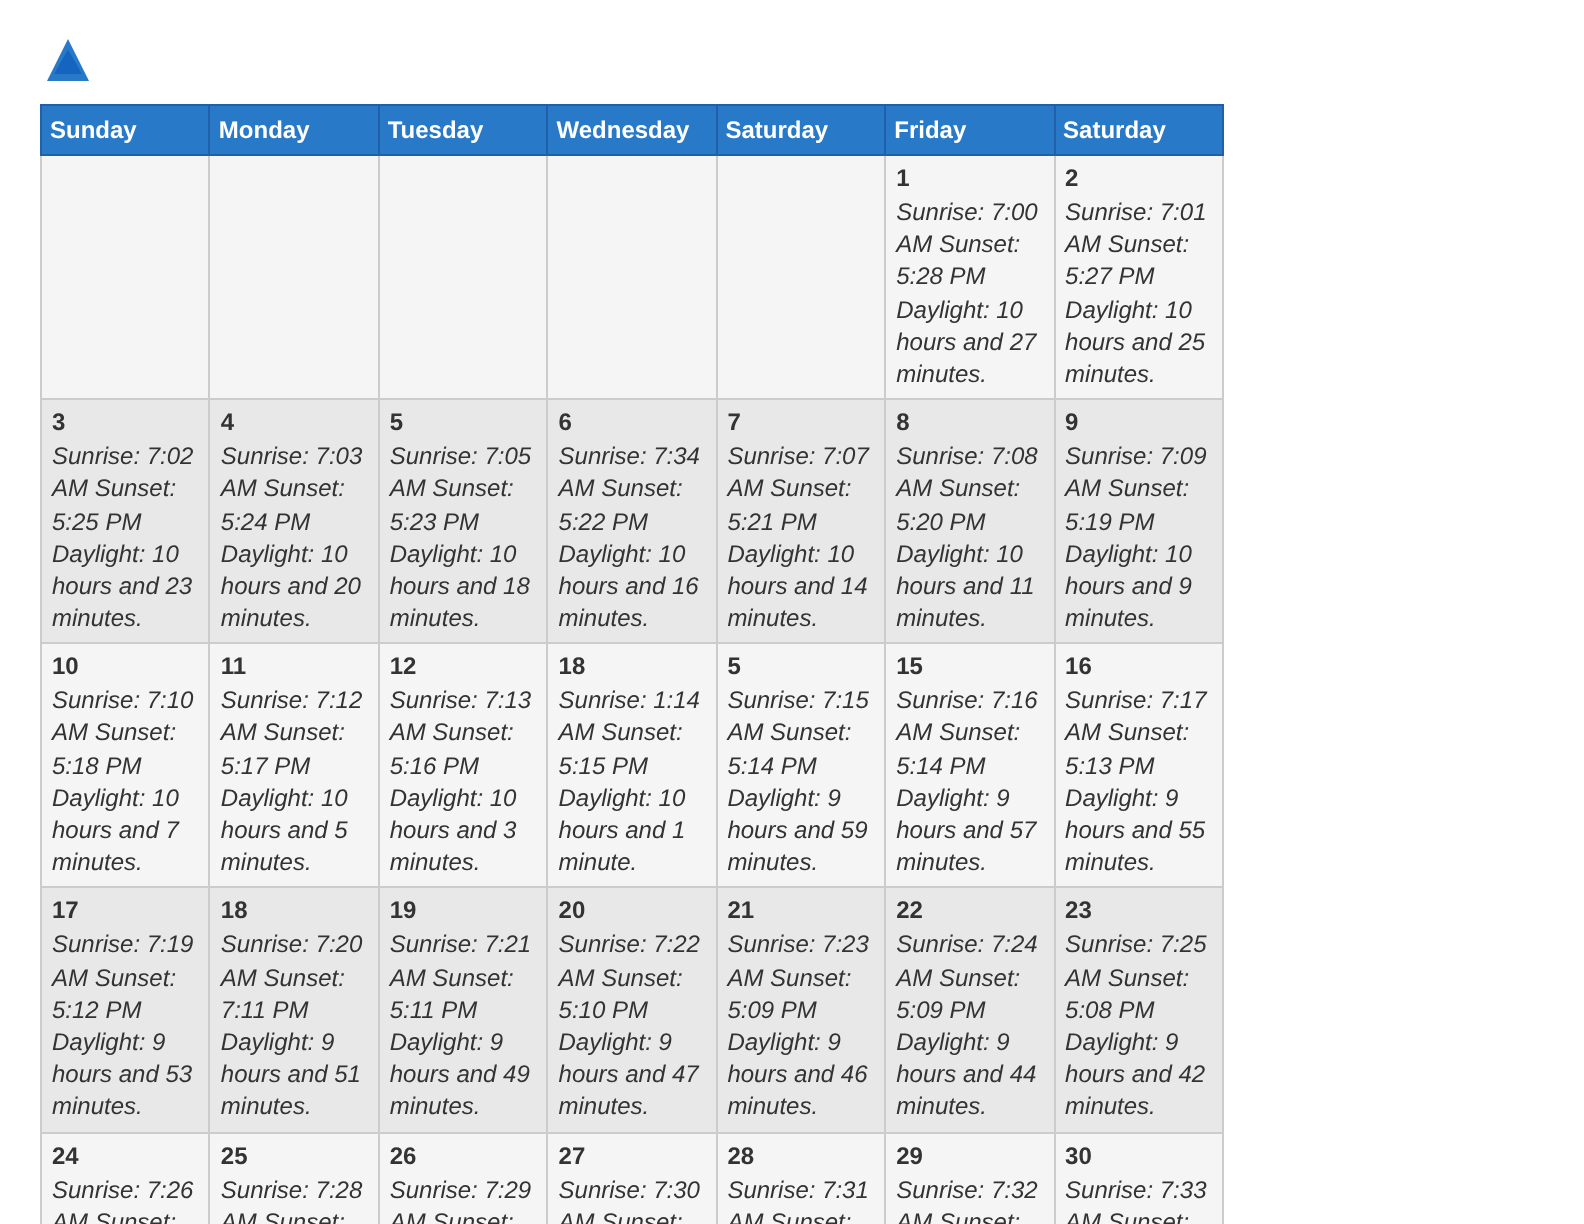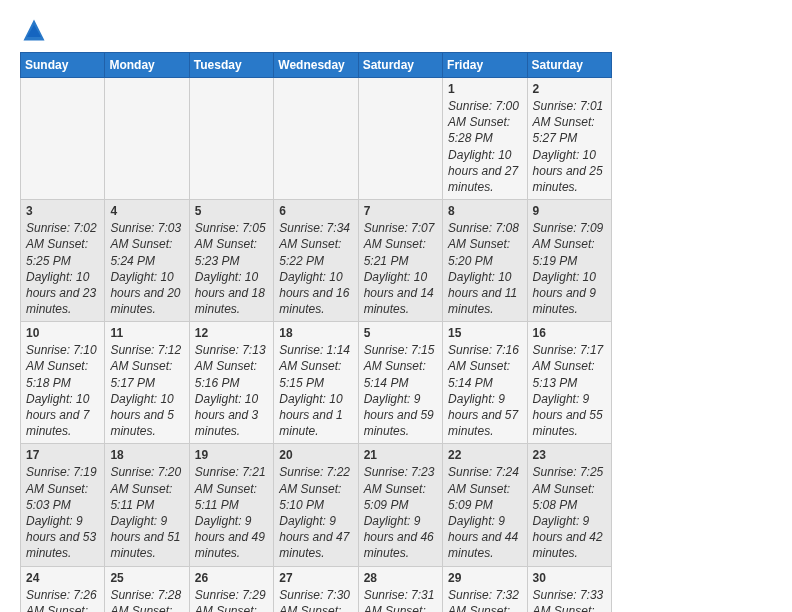--- a/index.html
+++ b/index.html
@@ -253,28 +253,28 @@
             <div class="day-info">Sunrise: 7:17 AM
 Sunset: 5:13 PM
 Daylight: 9 hours
 and 55 minutes.</div>
           </td>
         </tr>
         <tr>
           <td>
             <span class="day-number">17</span>
             <div class="day-info">Sunrise: 7:19 AM
-Sunset: 5:03 PM
+Sunset: 5:12 PM
 Daylight: 9 hours
 and 53 minutes.</div>
           </td>
           <td>
             <span class="day-number">18</span>
             <div class="day-info">Sunrise: 7:20 AM
-Sunset: 5:11 PM
+Sunset: 7:11 PM
 Daylight: 9 hours
 and 51 minutes.</div>
           </td>
           <td>
             <span class="day-number">19</span>
             <div class="day-info">Sunrise: 7:21 AM
 Sunset: 5:11 PM
 Daylight: 9 hours
 and 49 minutes.</div>
           </td>

